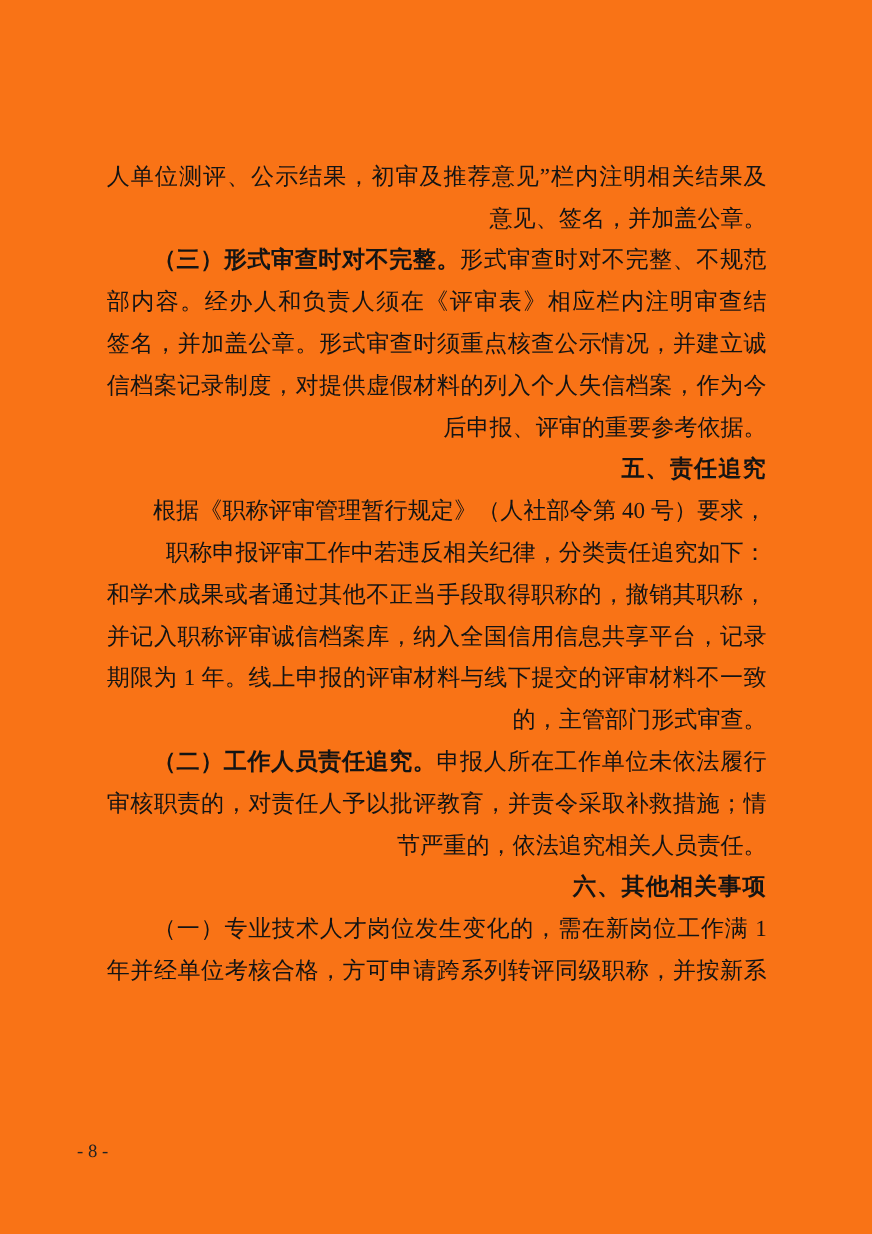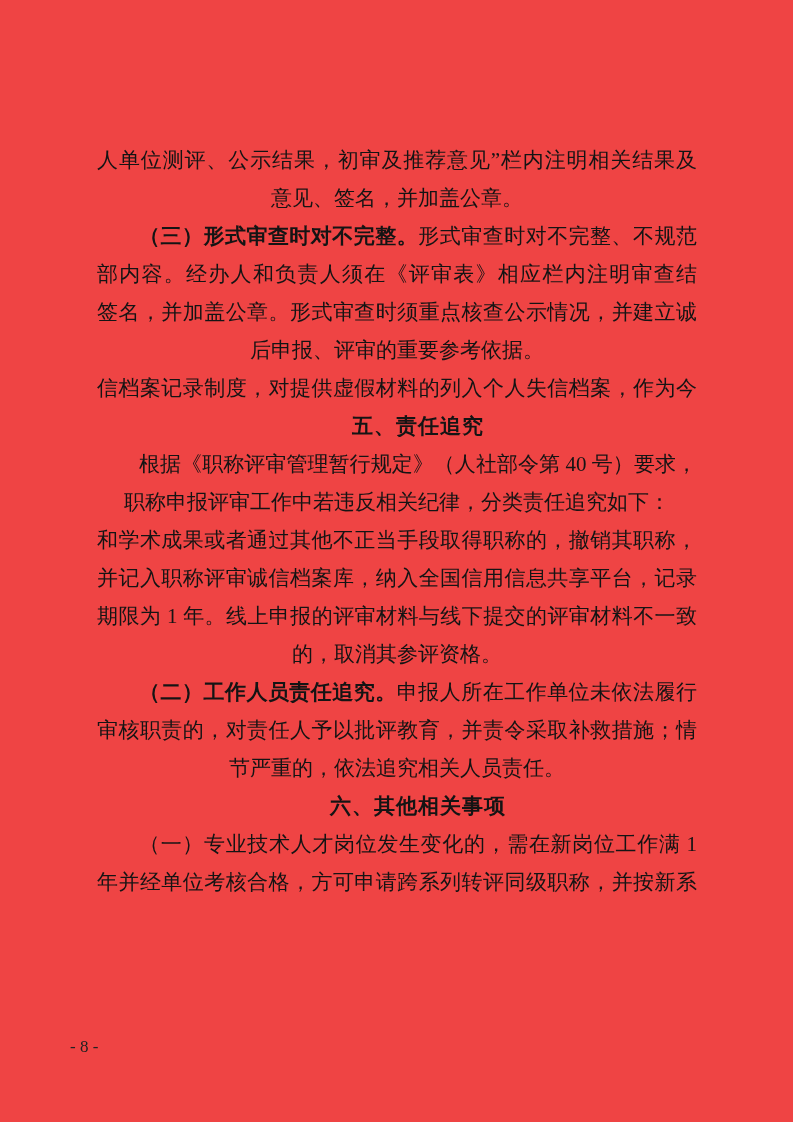--- a/index.html
+++ b/index.html
@@ -4,39 +4,39 @@
 <style>
   html, body {
     margin: 0;
     padding: 0;
     background: #ffffff;
   }
   .page {
     position: relative;
     width: 793px;
     height: 1122px;
-    background: #ef4444;
+    background: #f97316;
     overflow: hidden;
     font-family: "Liberation Serif", "DejaVu Serif", serif;
     color: #141414;
   }
   .text-block {
     position: absolute;
     left: 97px;
     top: 141px;
     width: 600px;
   }
   .line {
     box-sizing: border-box;
     width: 100%;
     height: 38px;
     line-height: 38px;
     font-size: 21px;
     overflow: hidden;
-    text-align: center;
+    text-align: right;
     white-space: normal;
   }
   .line.justify {
     text-align: justify;
     text-align-last: justify;
     text-justify: inter-character;
   }
   .line.indent {
     padding-left: 42px;
   }
@@ -64,29 +64,29 @@
 </head>
 <body>
 
 <div class="page">
   <div class="text-block">
       <div class="line justify"><span class="seg-body">人单位测评、公示结果，初审及推荐意见”栏内注明相关结果及</span></div>
       <div class="line"><span class="seg-body">意见、签名，并加盖公章。</span></div>
       <div class="line indent justify"><span class="seg-bold">（三）形式审查时对不完整。</span><span class="seg-body">形式审查时对不完整、不规范的</span></div>
       <div class="line justify"><span class="seg-body">部内容。经办人和负责人须在《评审表》相应栏内注明审查结果、</span></div>
       <div class="line justify"><span class="seg-body">签名，并加盖公章。形式审查时须重点核查公示情况，并建立诚</span></div>
+      <div class="line justify"><span class="seg-body">信档案记录制度，对提供虚假材料的列入个人失信档案，作为今</span></div>
       <div class="line"><span class="seg-body">后申报、评审的重要参考依据。</span></div>
-      <div class="line justify"><span class="seg-body">信档案记录制度，对提供虚假材料的列入个人失信档案，作为今</span></div>
       <div class="line indent"><span class="seg-heading">五、责任追究</span></div>
       <div class="line indent justify"><span class="seg-body">根据《职称评审管理暂行规定》（人社部令第 40 号）要求，</span></div>
       <div class="line"><span class="seg-body">职称申报评审工作中若违反相关纪律，分类责任追究如下：</span></div>
       <div class="line justify"><span class="seg-body">和学术成果或者通过其他不正当手段取得职称的，撤销其职称，</span></div>
       <div class="line justify"><span class="seg-body">并记入职称评审诚信档案库，纳入全国信用信息共享平台，记录</span></div>
       <div class="line justify"><span class="seg-body">期限为 1 年。线上申报的评审材料与线下提交的评审材料不一致</span></div>
-      <div class="line"><span class="seg-body">的，取消其参评资格。</span></div>
+      <div class="line"><span class="seg-body">的，主管部门形式审查。</span></div>
       <div class="line indent justify"><span class="seg-bold">（二）工作人员责任追究。</span><span class="seg-body">申报人所在工作单位未依法履行</span></div>
       <div class="line justify"><span class="seg-body">审核职责的，对责任人予以批评教育，并责令采取补救措施；情</span></div>
       <div class="line"><span class="seg-body">节严重的，依法追究相关人员责任。</span></div>
       <div class="line indent"><span class="seg-heading">六、其他相关事项</span></div>
       <div class="line indent justify"><span class="seg-body">（一）专业技术人才岗位发生变化的，需在新岗位工作满 1</span></div>
       <div class="line justify"><span class="seg-body">年并经单位考核合格，方可申请跨系列转评同级职称，并按新系</span></div>
     </div>
   <div class="footer">- 8 -</div>
 </div>
 

